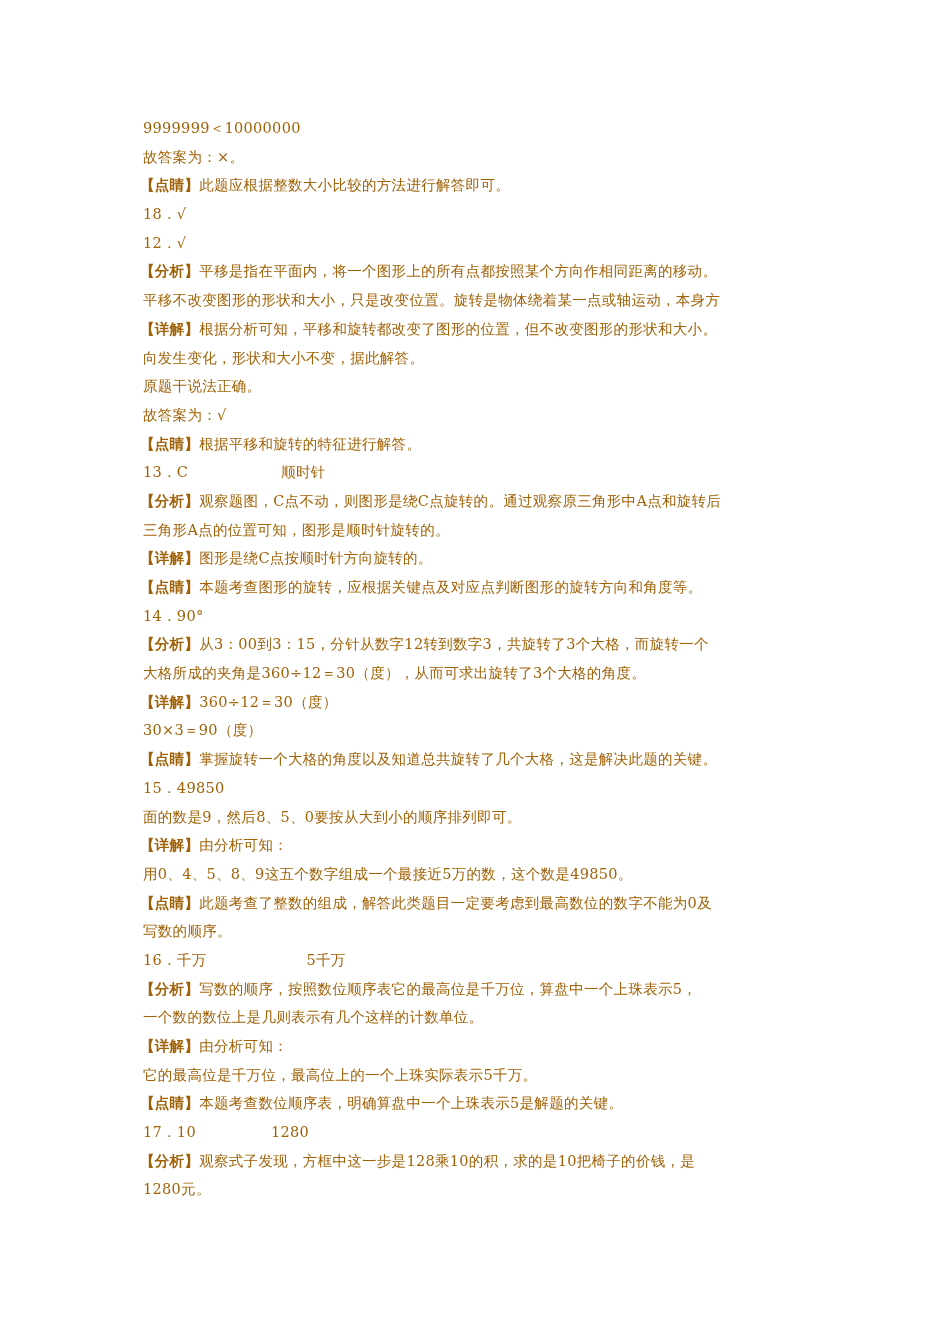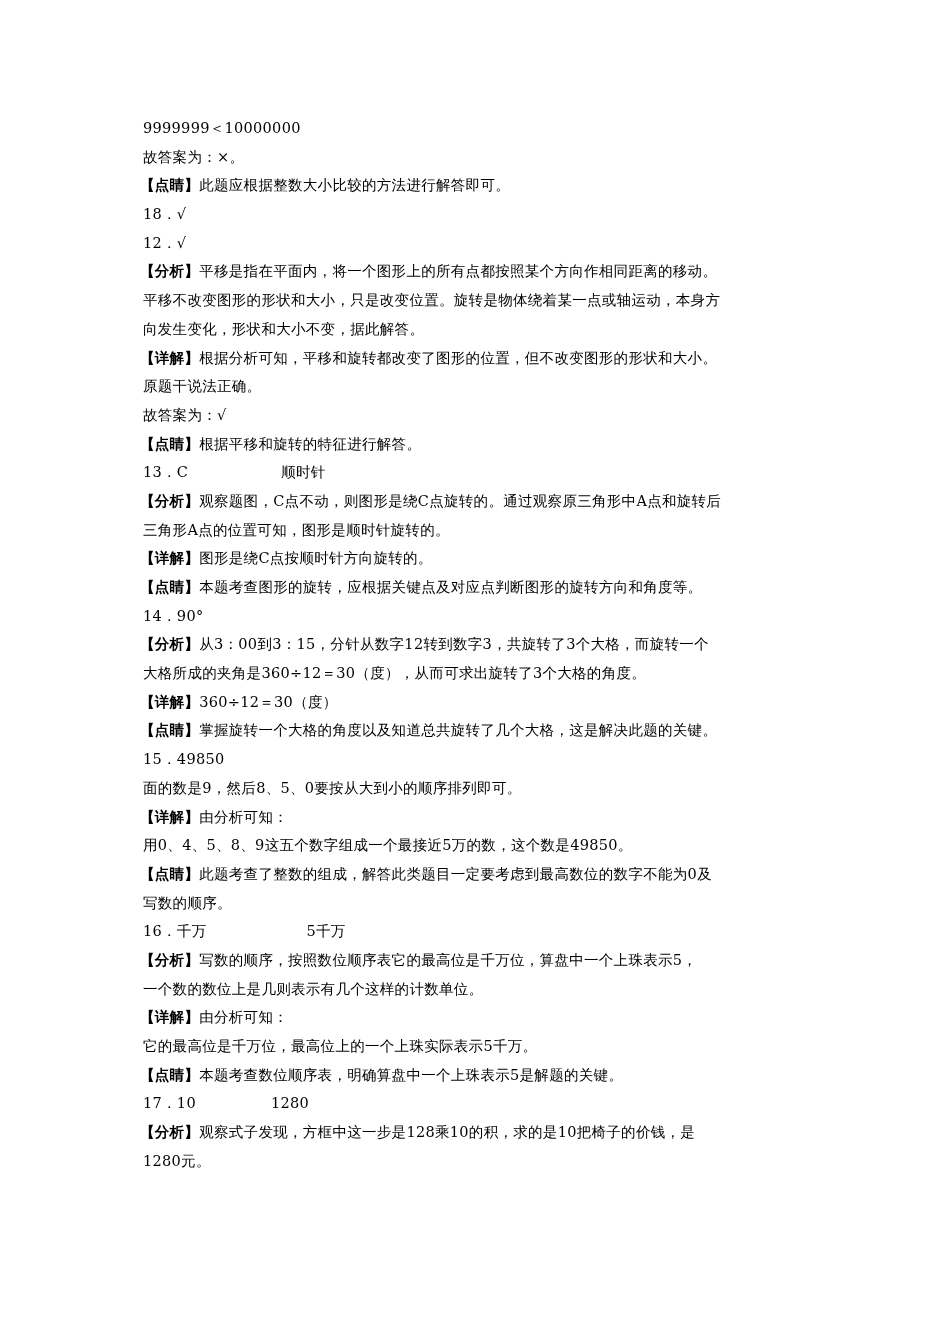--- a/index.html
+++ b/index.html
@@ -4,21 +4,21 @@
 <style>
   html, body { margin: 0; padding: 0; background: #ffffff; }
   body { width: 950px; height: 1344px; position: relative; overflow: hidden; }
   .page {
     position: absolute;
     left: 143px;
     top: 114px;
     width: 670px;
     font-family: "DejaVu Serif", "Liberation Serif", serif;
     font-size: 14.5px;
-    color: #000000;
+    color: #a16207;
     line-height: 28.7px;
   }
   .line { white-space: nowrap; height: 28.7px; letter-spacing: 0.3px; }
   .tag { font-weight: bold; margin-left: -3px; }
   .gap { display: inline-block; }
   .gap-13 { width: 93px; }
   .gap-16 { width: 100px; }
   .gap-17 { width: 75px; }
 </style>
 </head>
@@ -27,36 +27,37 @@
 <div class="page">
   <div class="line"><span>9999999＜10000000</span></div>
   <div class="line"><span>故答案为：×。</span></div>
   <div class="line"><span class="tag">【点睛】</span><span>此题应根据整数大小比较的方法进行解答即可。</span></div>
 
   <div class="line"><span>18．</span><span>√</span></div>
 
   <div class="line"><span>12．</span><span>√</span></div>
   <div class="line"><span class="tag">【分析】</span><span>平移是指在平面内，将一个图形上的所有点都按照某个方向作相同距离的移动。</span></div>
   <div class="line"><span>平移不改变图形的形状和大小，只是改变位置。旋转是物体绕着某一点或轴运动，本身方</span></div>
+  <div class="line"><span class="tag">【详解】</span><span>根据分析可知，平移和旋转都改变了图形的位置，但不改变图形的形状和大小。</span></div>
   <div class="line"><span>向发生变化，形状和大小不变，据此解答。</span></div>
-  <div class="line"><span class="tag">【详解】</span><span>根据分析可知，平移和旋转都改变了图形的位置，但不改变图形的形状和大小。</span></div>
   <div class="line"><span>原题干说法正确。</span></div>
   <div class="line"><span>故答案为：√</span></div>
   <div class="line"><span class="tag">【点睛】</span><span>根据平移和旋转的特征进行解答。</span></div>
 
   <div class="line"><span>13．</span><span>C</span><span class="gap gap-13"></span><span>顺时针</span></div>
   <div class="line"><span class="tag">【分析】</span><span>观察题图，C点不动，则图形是绕C点旋转的。通过观察原三角形中A点和旋转后</span></div>
   <div class="line"><span>三角形A点的位置可知，图形是顺时针旋转的。</span></div>
   <div class="line"><span class="tag">【详解】</span><span>图形是绕C点按顺时针方向旋转的。</span></div>
   <div class="line"><span class="tag">【点睛】</span><span>本题考查图形的旋转，应根据关键点及对应点判断图形的旋转方向和角度等。</span></div>
 
   <div class="line"><span>14．</span><span>90°</span></div>
   <div class="line"><span class="tag">【分析】</span><span>从3：00到3：15，分针从数字12转到数字3，共旋转了3个大格，而旋转一个</span></div>
   <div class="line"><span>大格所成的夹角是360÷12＝30（度），从而可求出旋转了3个大格的角度。</span></div>
   <div class="line"><span class="tag">【详解】</span><span>360÷12＝30（度）</span></div>
+  <div class="line"><span>30×3＝90（度）</span></div>
   <div class="line"><span class="tag">【点睛】</span><span>掌握旋转一个大格的角度以及知道总共旋转了几个大格，这是解决此题的关键。</span></div>
 
   <div class="line"><span>15．</span><span>49850</span></div>
   <div class="line"><span>面的数是9，然后8、5、0要按从大到小的顺序排列即可。</span></div>
   <div class="line"><span class="tag">【详解】</span><span>由分析可知：</span></div>
   <div class="line"><span>用0、4、5、8、9这五个数字组成一个最接近5万的数，这个数是49850。</span></div>
   <div class="line"><span class="tag">【点睛】</span><span>此题考查了整数的组成，解答此类题目一定要考虑到最高数位的数字不能为0及</span></div>
   <div class="line"><span>写数的顺序。</span></div>
 
   <div class="line"><span>16．</span><span>千万</span><span class="gap gap-16"></span><span>5千万</span></div>

